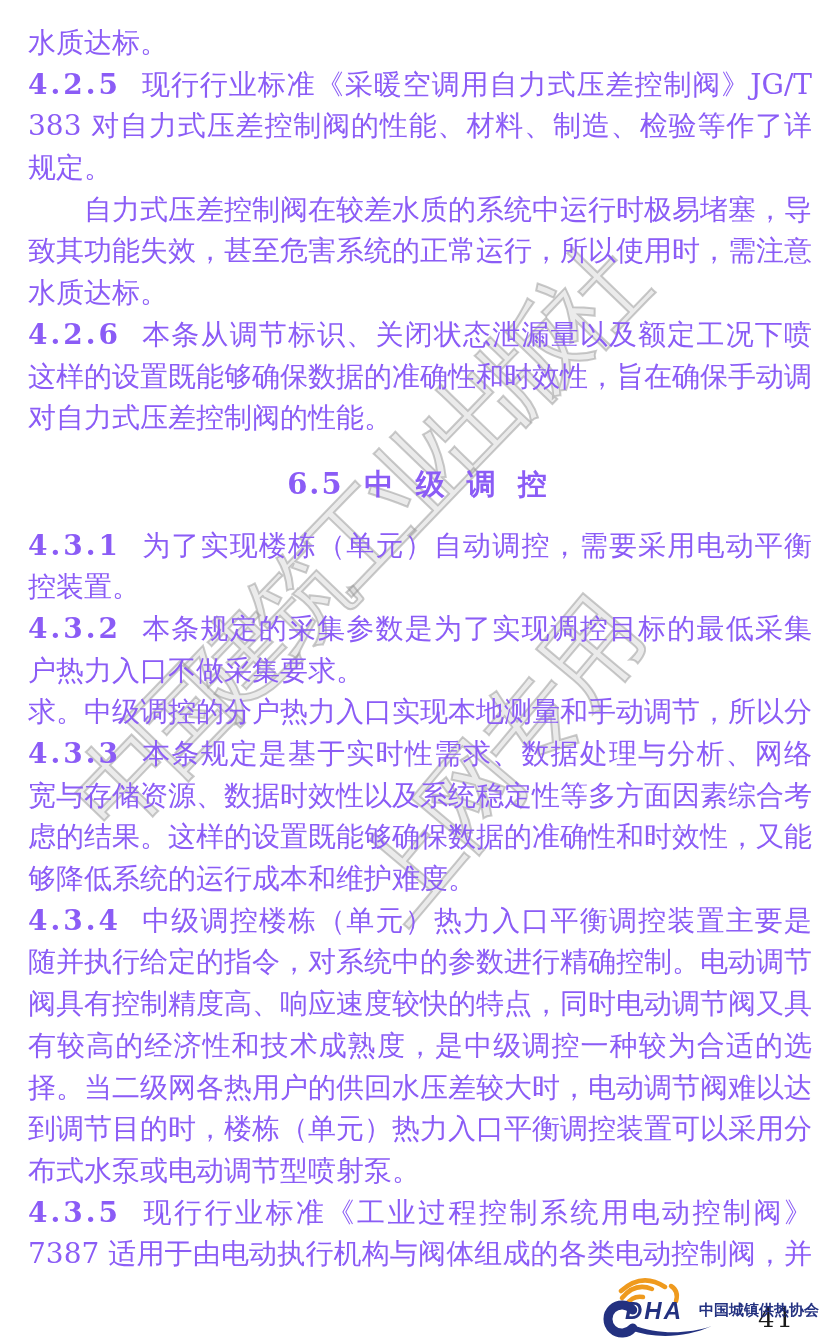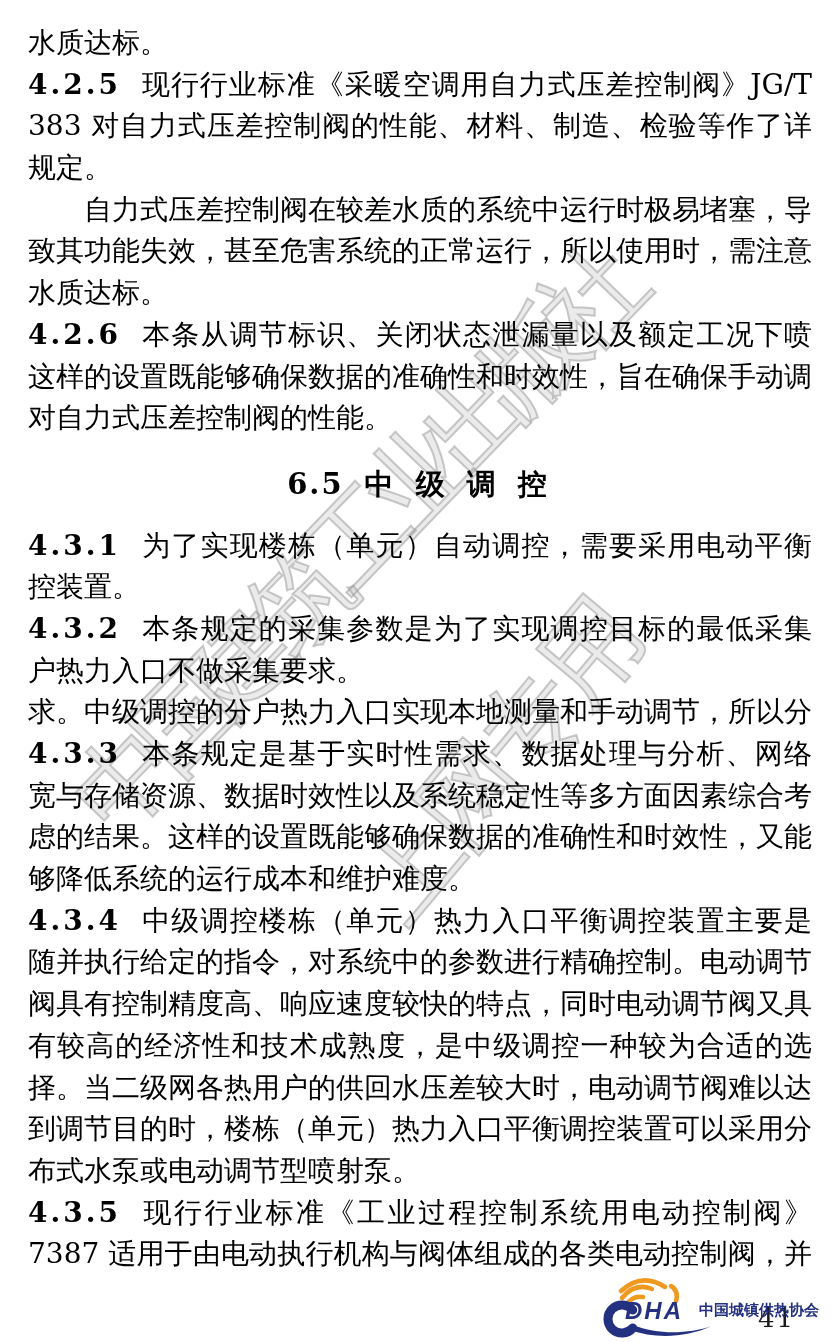--- a/index.html
+++ b/index.html
@@ -14,21 +14,21 @@
     color:rgba(190,190,190,0.30);
     -webkit-text-stroke:2px rgba(150,150,150,0.50);
   }
   #wm1{left:355px;top:545px;font-size:100px;letter-spacing:-16px;
        transform:translate(-50%,-50%) rotate(-46deg);}
   #wm2{left:500px;top:762px;font-size:100px;letter-spacing:-6px;
        transform:translate(-50%,-50%) rotate(-50deg);}
   
   #doc{
     position:absolute;left:28px;top:22px;width:784px;z-index:2;
-    color:#000000;font-size:28px;
+    color:#8b5cf6;font-size:28px;
   }
   .line{height:41.7px;line-height:41.7px;overflow:hidden;}
   .line.j{text-align:justify;text-align-last:justify;}
   .line.ind{padding-left:56px;}
   .line b{font-weight:bold;letter-spacing:3px;font-family:"DejaVu Serif","Liberation Serif",serif;}
   .gap{display:inline-block;width:20px;}
   .line.h{
     text-align:center;text-align-last:center;font-weight:bold;
     margin-top:25px;margin-bottom:19px;font-size:29px;
   }

